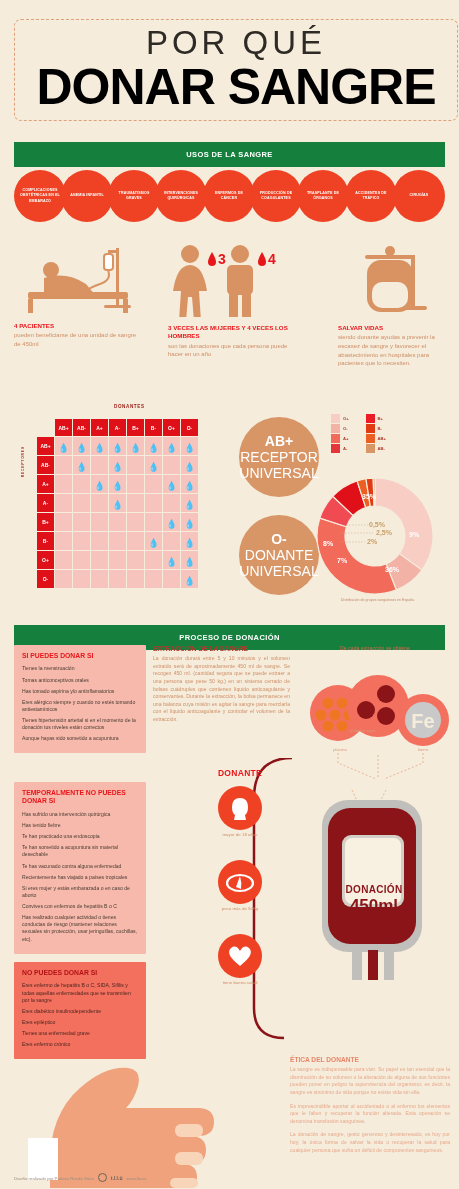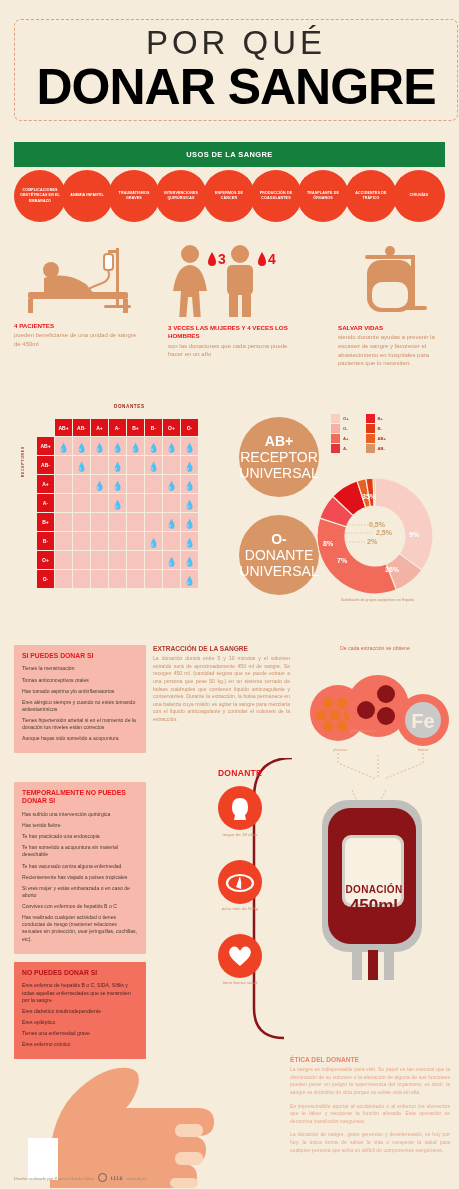--- a/index.html
+++ b/index.html
@@ -371,20 +371,21 @@
     <svg width="124" height="118" style="position:absolute;left:0;top:0;pointer-events:none">
       <g stroke="#cfa57f" stroke-width=".5" stroke-dasharray="1.5 1.5" fill="none">
         <path d="M30 48 H56"></path>
           <path d="M26 56 H60"></path>
           <path d="M27 65 H52"></path>
       </g>
     </svg>
   </div>
   <div class="donut-cap">Distribución de grupos sanguíneos en España</div>
 
+  <div class="bar" style="top:625px">PROCESO DE DONACIÓN</div>
 
   <div class="pbox soft" style="top:645px">
     <h3>SI PUEDES DONAR SI</h3>
     <ul id="si-list">
         <li>Tienes la menstruación</li>
         <li>Tomas anticonceptivos orales</li>
         <li>Has tomado aspirina y/o antinflamatorios</li>
         <li>Eres alérgico siempre y cuando no estés tomando antiestamínicos</li>
         <li>Tienes hipertensión arterial si en el momento de la donación tus niveles están correctos</li>
         <li>Aunque hayas sido sometido a acupuntura</li>

